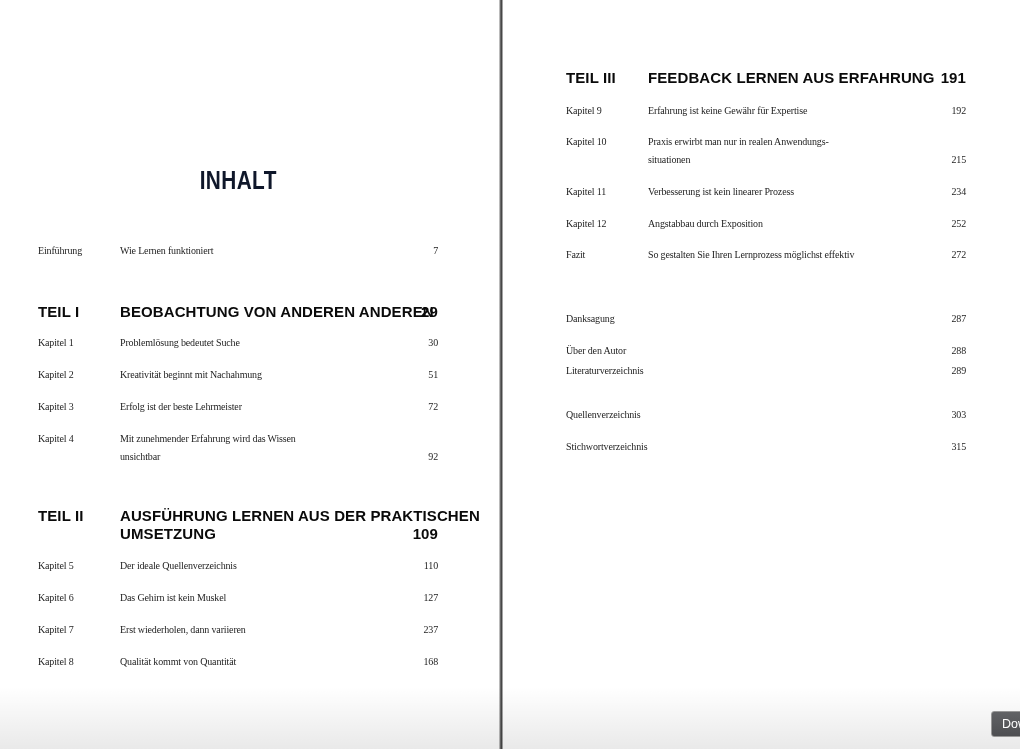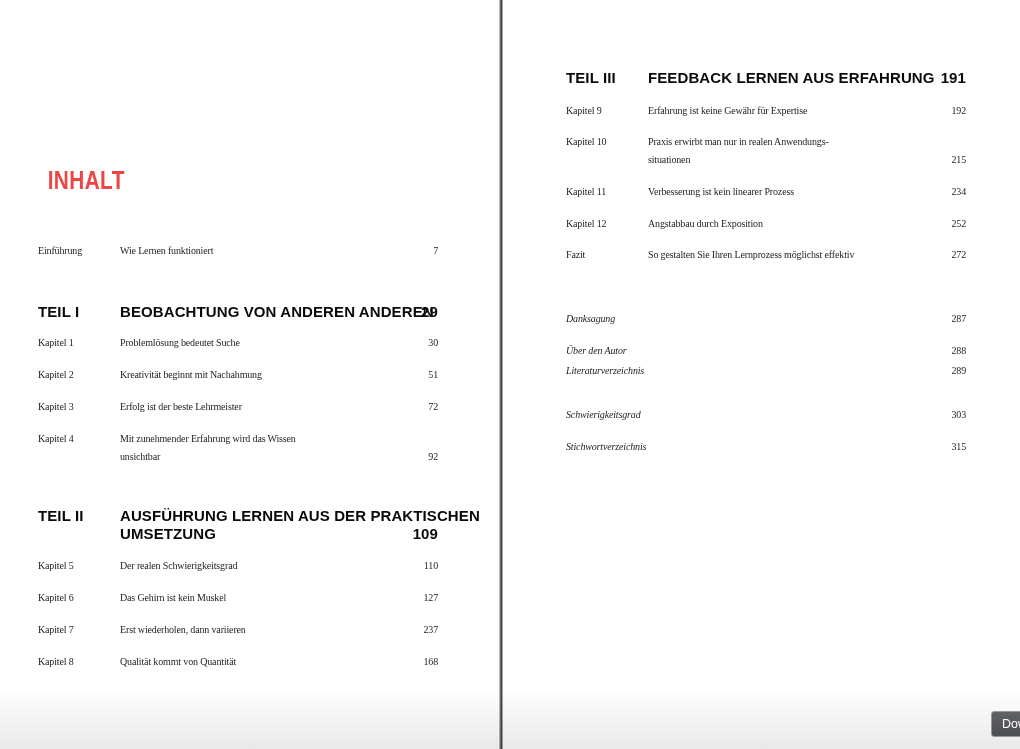--- a/index.html
+++ b/index.html
@@ -25,42 +25,43 @@
     background:linear-gradient(to bottom, rgba(0,0,0,0) 0%, rgba(0,0,0,0.085) 100%);
     pointer-events:none;
   }
 
   .page { position:absolute; top:0; width:400px; height:749px; }
   .page-left  { left:38px; }
   .page-right { left:566px; }
 
   .toc-heading {
     position:absolute; left:0; right:0; top:165px;
+    text-align:center;
     font-family:"Liberation Sans", sans-serif;
     font-weight:bold;
     font-size:26px;
     letter-spacing:0.5px;
-    color:#ef4444;
+    color:#0f172a;
   }
   .toc-heading span { display:inline-block; transform:scaleX(0.8); }
 
   .row { position:absolute; left:0; right:0; line-height:18px; }
   .row .lbl { position:absolute; left:0; top:0; white-space:pre; }
   .row .ttl { display:block; padding-left:82px; padding-right:34px; white-space:pre; }
   .row .num { position:absolute; right:0; bottom:0; }
 
   .row.body { font-size:10px; letter-spacing:-0.15px; color:#1d1d1d; }
   .row.section {
     font-family:"Liberation Sans", sans-serif;
     font-weight:bold;
     font-size:15px;
     letter-spacing:0.1px;
     color:#0a0a0a;
   }
-  .row.flat .ttl { padding-left:0;font-style:italic; }
+  .row.flat .ttl { padding-left:0; }
 
   
   .download-btn {
     position:absolute; left:991px; top:711px; height:26px;
     padding:0 10px;
     font-family:"Liberation Sans", sans-serif;
     font-size:12.5px;
     color:#ffffff;
     background:linear-gradient(to bottom,#616265 0%,#4d4e51 100%);
     border:1px solid #979797;
@@ -118,21 +119,21 @@
 
     <div class="row section" style="top:507px">
       <span class="lbl">TEIL II</span>
       <span class="ttl">AUSFÜHRUNG LERNEN AUS DER PRAKTISCHEN
 UMSETZUNG</span>
       <span class="num">109</span>
     </div>
 
     <div class="row body" style="top:557px">
       <span class="lbl">Kapitel 5</span>
-      <span class="ttl">Der realen Schwierigkeitsgrad</span>
+      <span class="ttl">Der ideale Quellenverzeichnis</span>
       <span class="num">110</span>
     </div>
 
     <div class="row body" style="top:589px">
       <span class="lbl">Kapitel 6</span>
       <span class="ttl">Das Gehirn ist kein Muskel</span>
       <span class="num">127</span>
     </div>
 
     <div class="row body" style="top:621px">
@@ -196,21 +197,21 @@
       <span class="ttl">Über den Autor</span>
       <span class="num">288</span>
     </div>
 
     <div class="row body flat" style="top:362px">
       <span class="ttl">Literaturverzeichnis</span>
       <span class="num">289</span>
     </div>
 
     <div class="row body flat" style="top:406px">
-      <span class="ttl">Schwierigkeitsgrad</span>
+      <span class="ttl">Quellenverzeichnis</span>
       <span class="num">303</span>
     </div>
 
     <div class="row body flat" style="top:438px">
       <span class="ttl">Stichwortverzeichnis</span>
       <span class="num">315</span>
     </div>
   </div>
 
   <div class="fold"></div>

